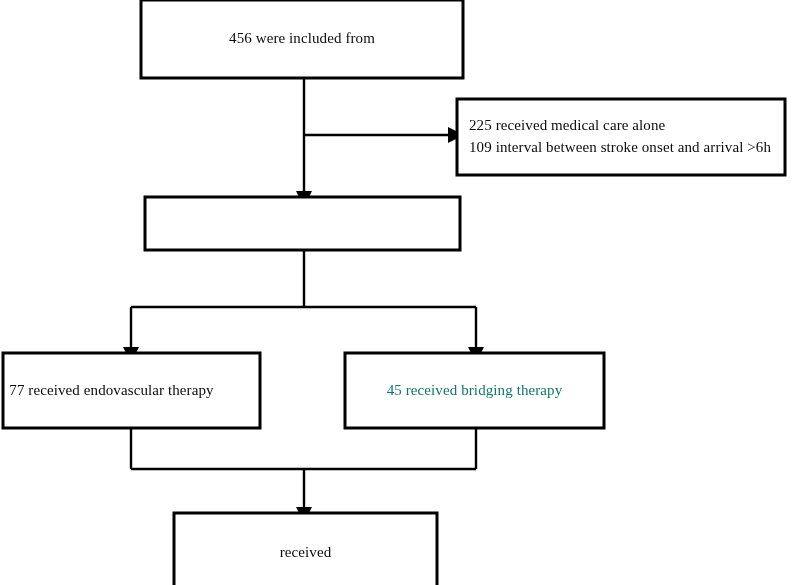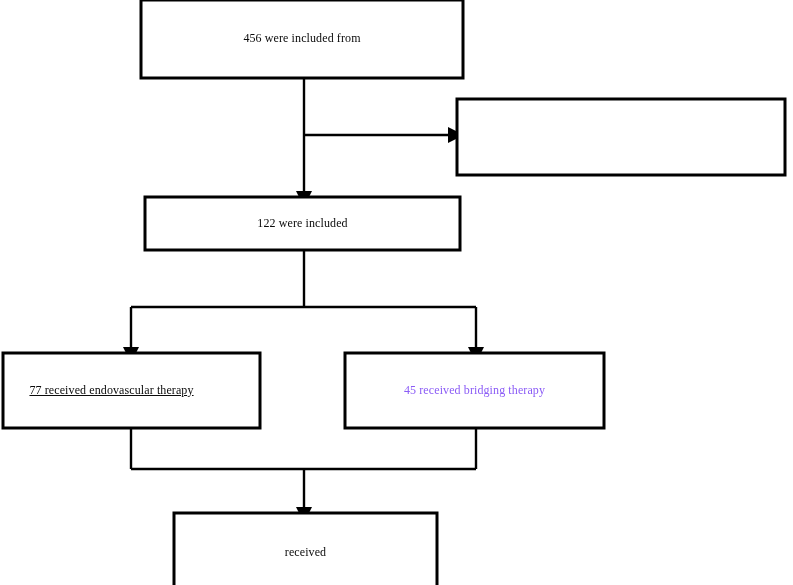--- a/index.html
+++ b/index.html
@@ -44,21 +44,21 @@
     stroke: none;
   }
   .box-label {
     position: absolute;
     box-sizing: border-box;
     display: flex;
     flex-direction: column;
     justify-content: center;
     color: #0a0a0a;
     font-family: "Liberation Serif", "DejaVu Serif", serif;
-    font-size: 12px;
+    font-size: 15px;
     line-height: 1.45;
     letter-spacing: 0.1px;
     pointer-events: none;
     white-space: nowrap;
   }
   .box-label.center {
     align-items: center;
     text-align: center;
   }
   .box-label.left {
@@ -105,30 +105,31 @@
       <rect class="box-rect" x="3" y="353" width="257" height="75" fill="#ffffff" stroke="#000000"></rect>
       <rect class="box-rect" x="345" y="353" width="259" height="75" fill="#ffffff" stroke="#000000"></rect>
       <rect class="box-rect" x="174" y="513" width="263" height="80" fill="#ffffff" stroke="#000000"></rect>
     </g>
   </svg>
 
   <div class="box-label center" style="left: 141px; top: 0px; width: 322px; height: 78px; color: rgb(10, 10, 10);">
     <span class="line">456 were included from</span>
   </div>
 
-
-  <div class="box-label center" style="left: 145px; top: 197px; width: 315px; height: 53px; color: rgb(10, 10, 10);">
-    <span class="line">122 were included</span>
+  <div class="box-label left" style="left: 457px; top: 99px; width: 328px; height: 76px; color: rgb(10, 10, 10);">
+    <span class="line">225 received medical care alone</span>
+    <span class="line">109 interval between stroke onset and arrival &gt;6h</span>
   </div>
 
-  <div class="box-label center" style="left: 3px; top: 353px; width: 217px; height: 75px; color: rgb(10, 10, 10); text-decoration: underline;">
+
+  <div class="box-label center" style="left: 3px; top: 353px; width: 217px; height: 75px; color: rgb(10, 10, 10);">
     <span class="line">77 received endovascular therapy</span>
   </div>
 
-  <div class="box-label center" style="left: 345px; top: 353px; width: 259px; height: 75px; color: #8b5cf6;">
+  <div class="box-label center" style="left: 345px; top: 353px; width: 259px; height: 75px; color: #0f766e;">
     <span class="line">45 received bridging therapy</span>
   </div>
 
   <div class="box-label center" style="left: 174px; top: 513px; width: 263px; height: 80px; color: rgb(10, 10, 10);">
     <span class="line">received</span>
   </div>
 
 </div>
 
 </body></html>

